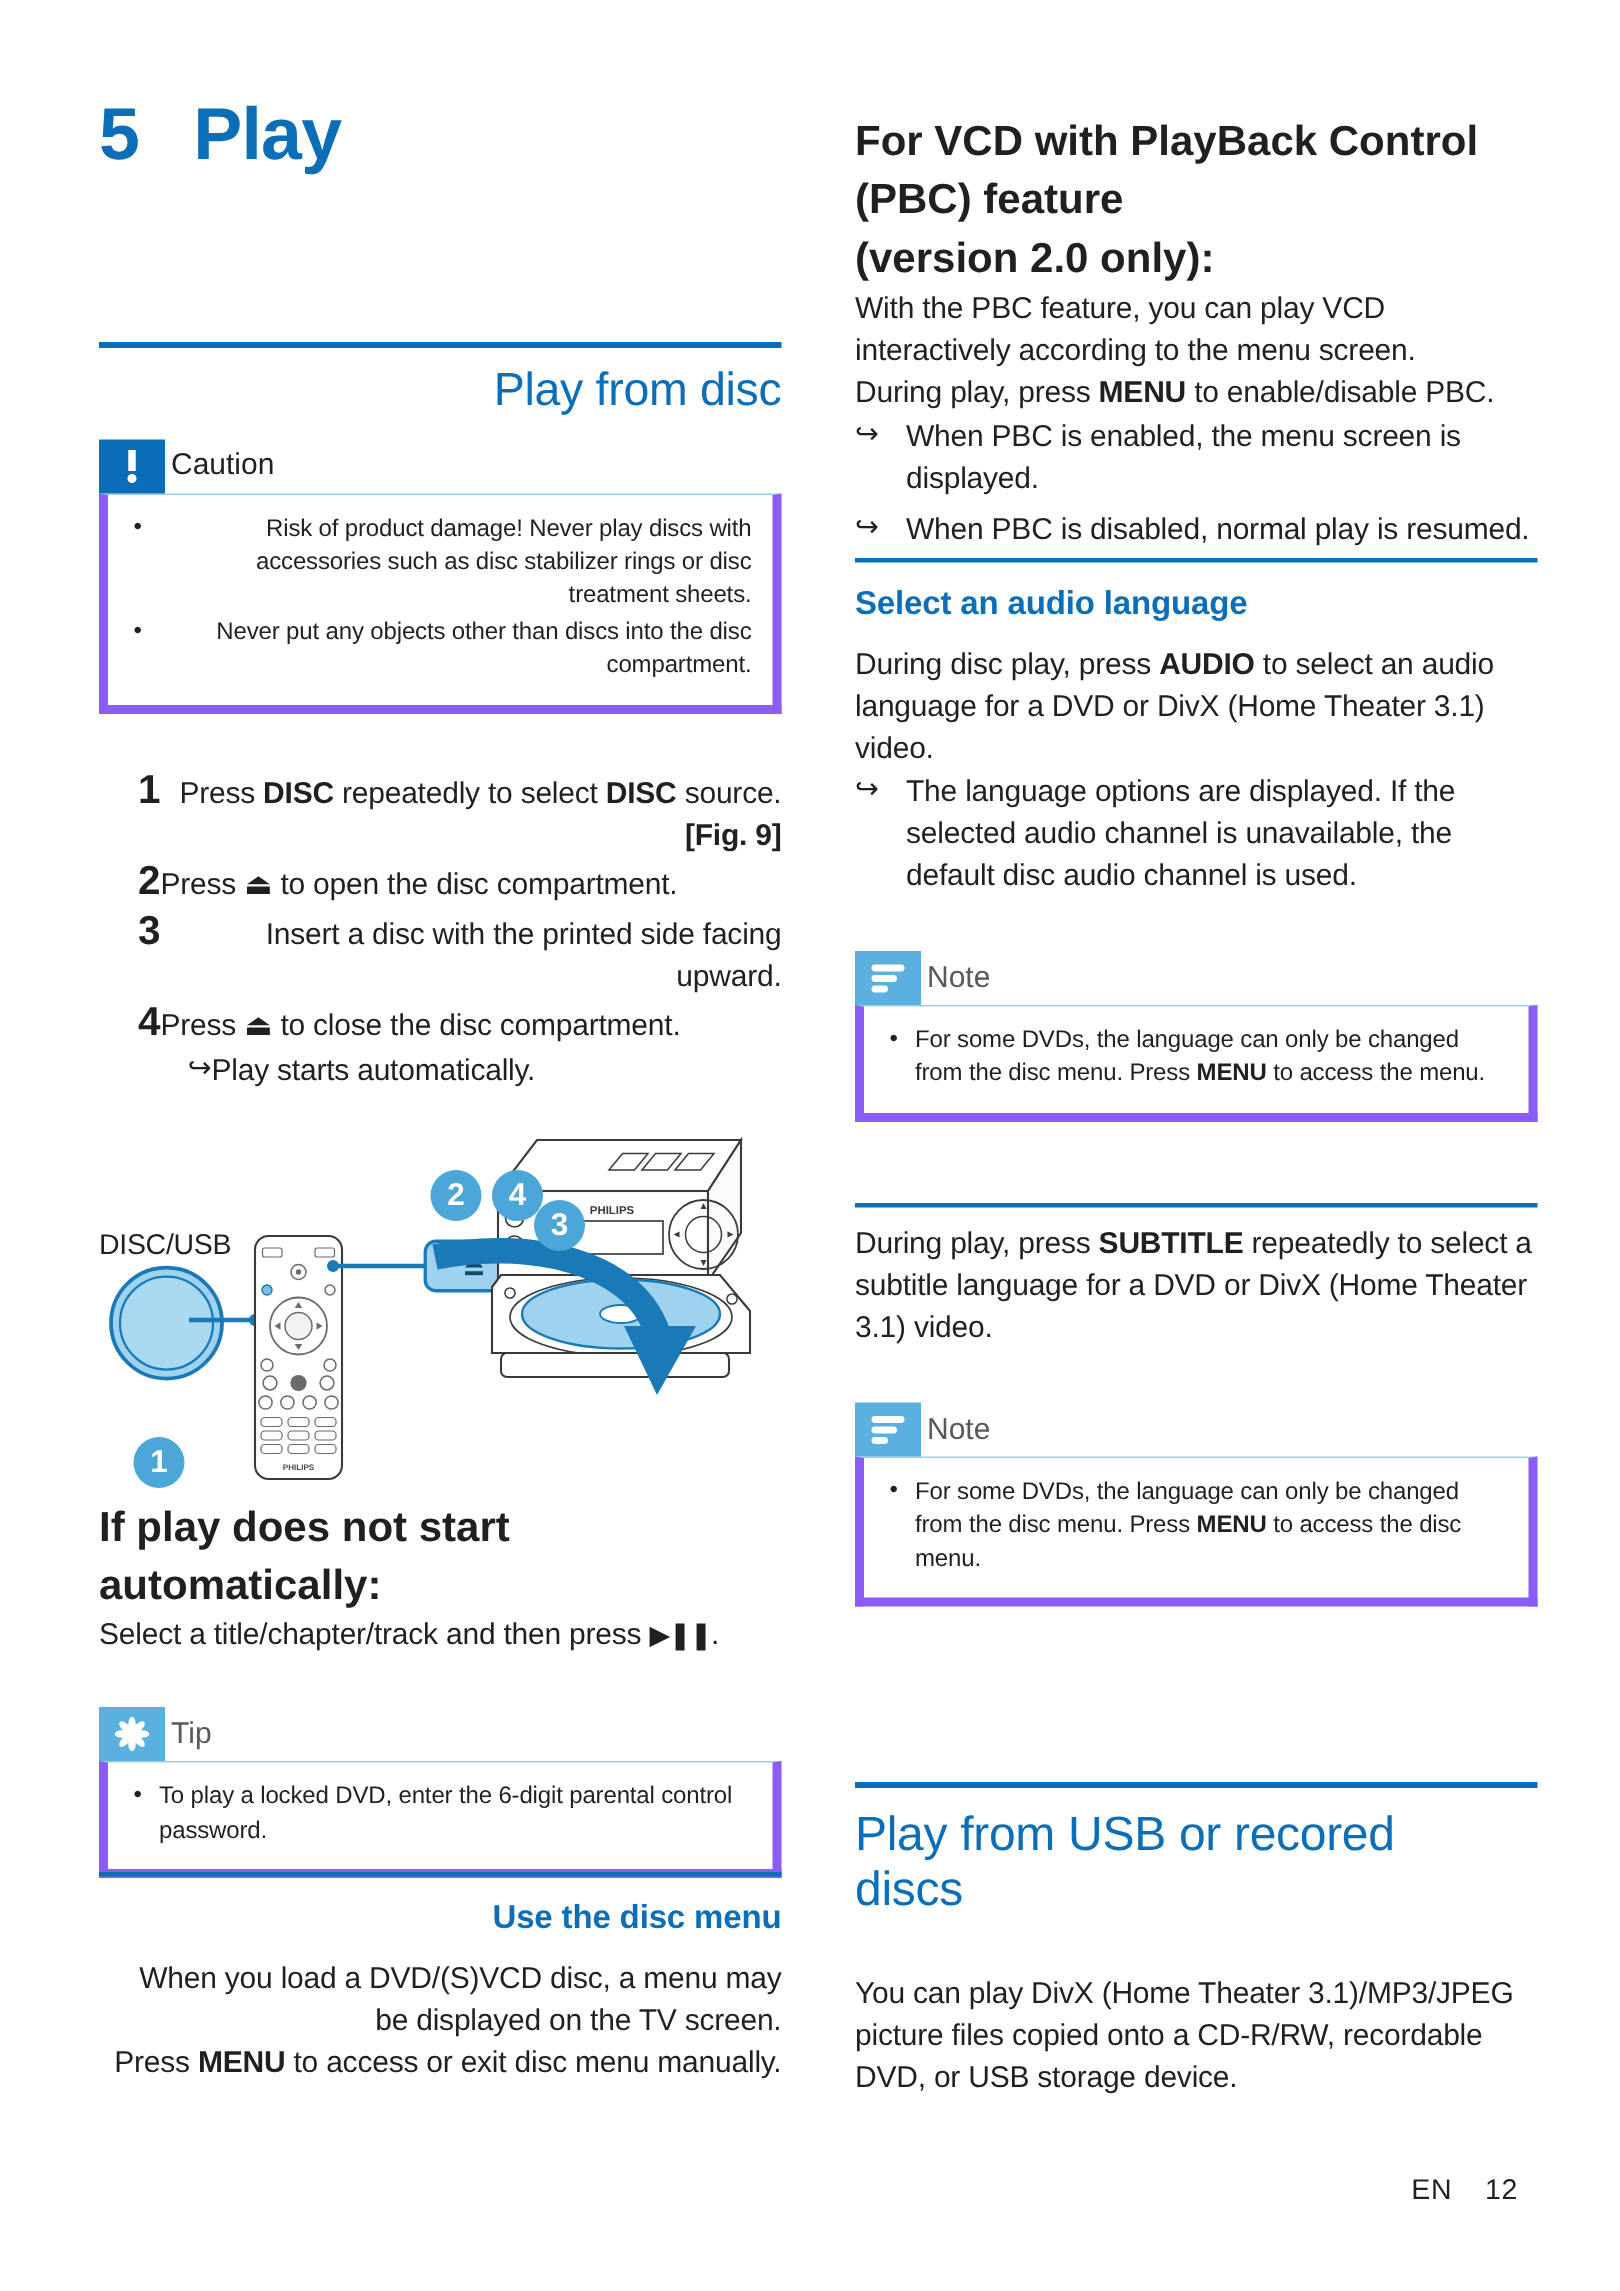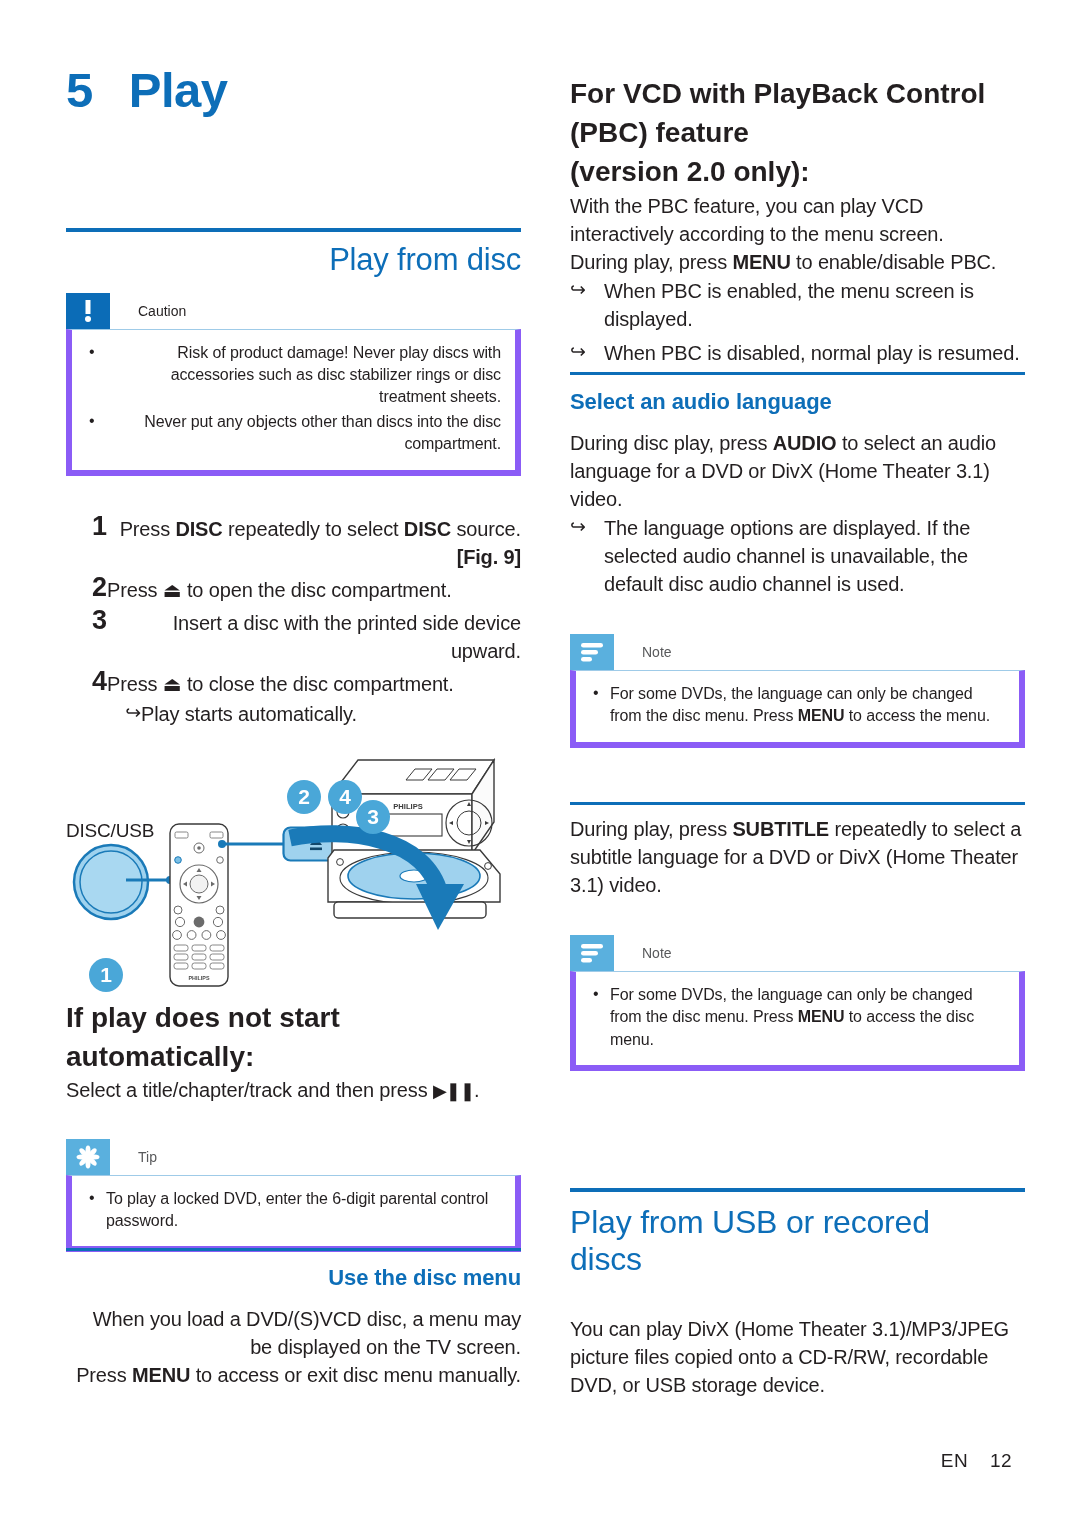--- a/index.html
+++ b/index.html
@@ -93,22 +93,22 @@
     height: 36px;
     display: flex;
     align-items: center;
     justify-content: center;
     flex: none;
   }
   .badge-caution { background: #0b6cb7; }
   .badge-tip  { background: #5ab0de; }
   .badge-note { background: #5ab0de; }
   .callout-title {
-    font-size: 14px;
-    padding-left: 28px;
+    font-size: 20px;
+    padding-left: 4px;
     display: flex;
     align-items: center;
     color: #58595b;
   }
   .callout-title.dark { color: #231f20; }
   .callout-body {
     border: 6px solid #8b5cf6;
     border-top: 1px solid #9fcbe8;
     padding: 12px 14px 12px 10px;
   }
@@ -245,21 +245,21 @@
           <div class="step-text">
             Press <b>DISC</b> repeatedly to select <b>DISC</b> source. <b>[Fig.&nbsp;9]</b>
           </div>
         </div>
         <div class="step">
           <div class="step-num">2</div>
           <div class="step-text">Press ⏏ to open the disc compartment.</div>
         </div>
         <div class="step">
           <div class="step-num">3</div>
-          <div class="step-text">Insert a disc with the printed side device upward.</div>
+          <div class="step-text">Insert a disc with the printed side facing upward.</div>
         </div>
         <div class="step">
           <div class="step-num">4</div>
           <div class="step-text">Press ⏏ to close the disc compartment.</div>
         </div>
         <div class="arrow-item indent">
           <div class="arrow-glyph">↪</div>
           <div>Play starts automatically.</div>
         </div>
       </div>

